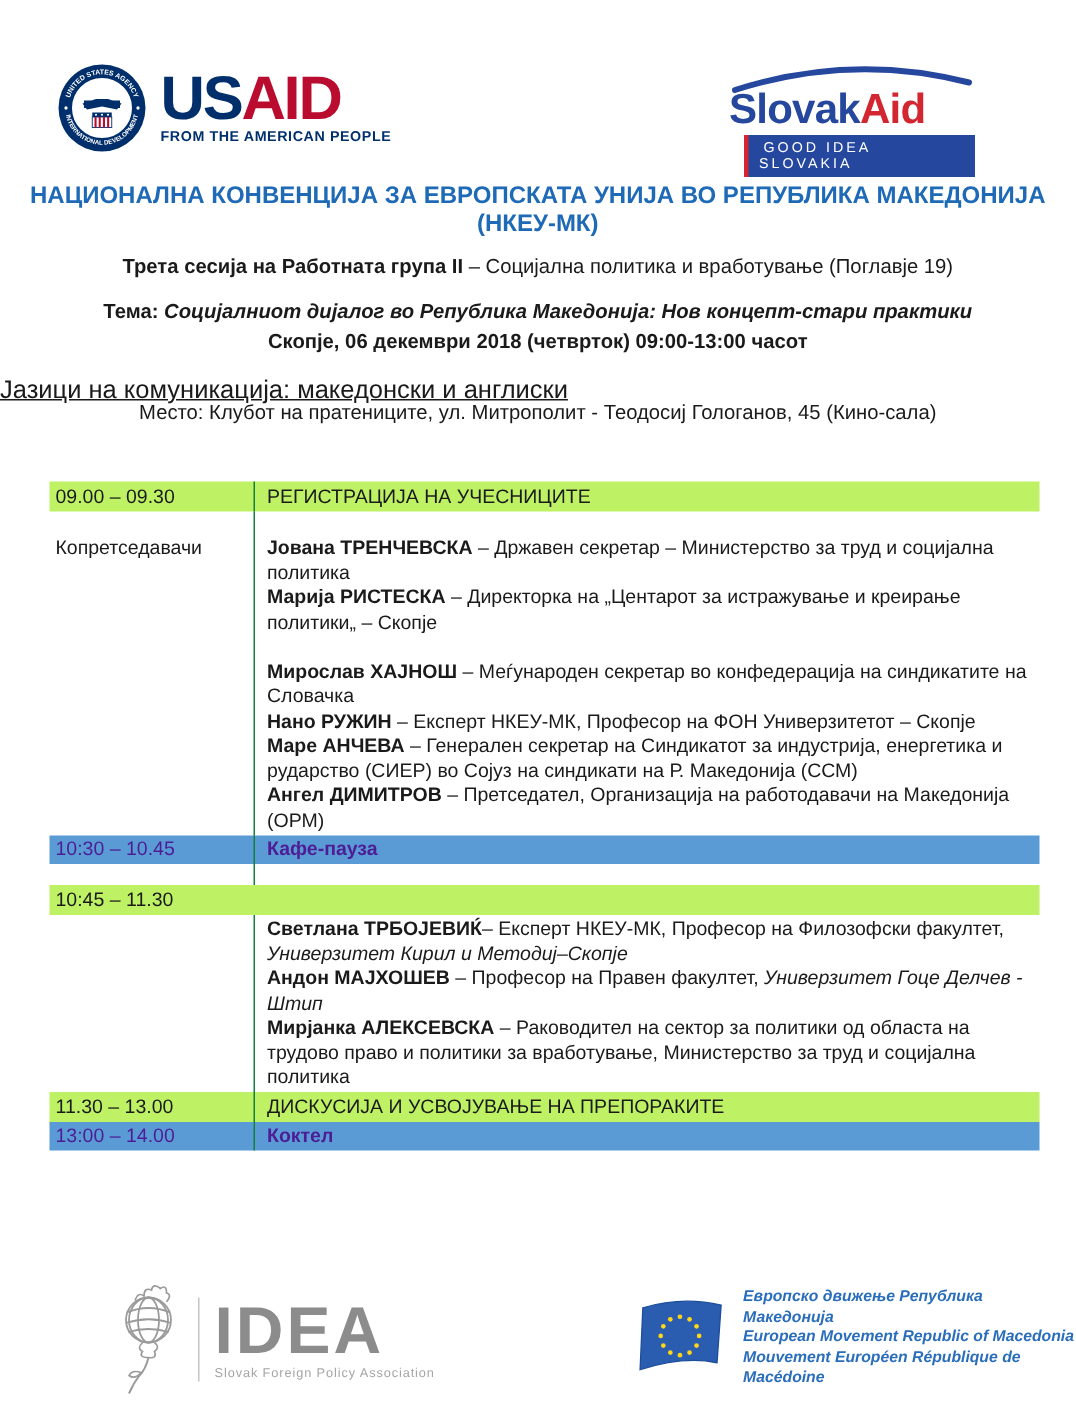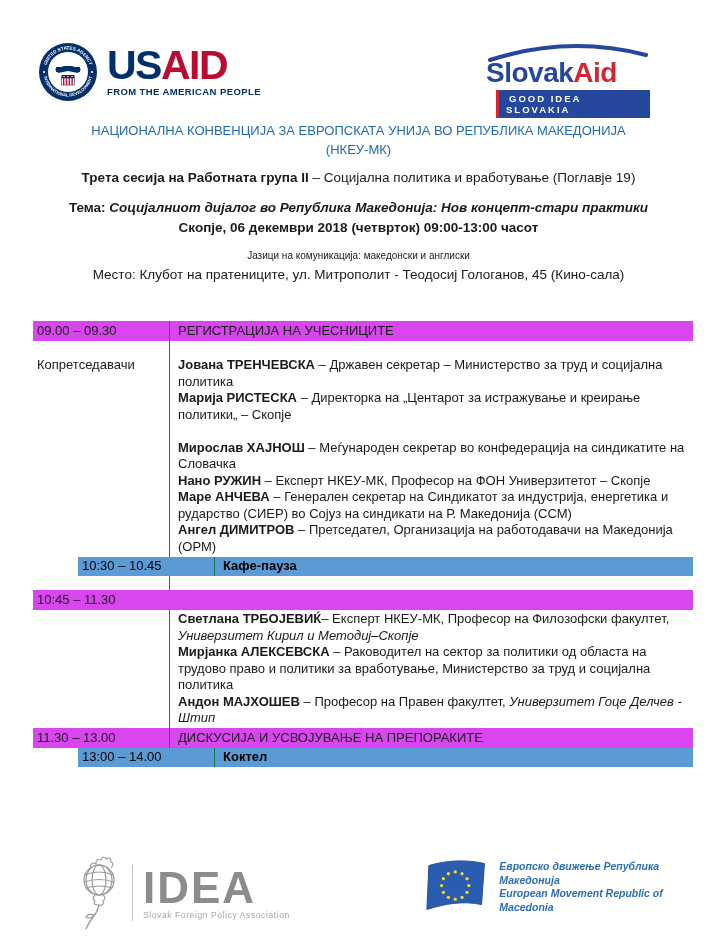--- a/index.html
+++ b/index.html
@@ -19,40 +19,40 @@
   .usaid-word .us{color:#002f6c;}
   .usaid-word .aid{color:#ba0c2f;}
   .usaid-tagline{font-size:9.5px;font-weight:bold;color:#002f6c;letter-spacing:0.4px;margin-top:3px;}
 
   .slovakaid{position:absolute;left:486px;top:42px;width:164px;text-align:left;}
   .sa-arc{display:block;margin-left:2px;}
   .sa-word{font-size:28px;font-weight:bold;line-height:26px;margin-top:-2px;letter-spacing:-0.5px;}
   .sa-word .slovak{color:#26479e;text-align:right;}
   .sa-word .aid{color:#d22630;}
   .sa-bar{position:relative;margin-top:4px;margin-left:10px;display:inline-block;background:#26479e;color:#fff;
-          font-size:9.5px;font-weight:bold;letter-spacing:2px;padding:3px 10px 3px 10px;}
+          font-size:9.5px;font-weight:normal;letter-spacing:2px;padding:3px 10px 3px 10px;}
   .sa-bar .redstrip{position:absolute;left:0;top:0;bottom:0;width:3px;background:#d22630;}
   .sa-bar .bartext{padding-left:3px;}
 
   
   .doc-title{position:absolute;top:121px;left:0;width:100%;text-align:center;
-             color:#1e6ab6;font-weight:normal;font-size:13px;line-height:19px;}
+             color:#1e6ab6;font-weight:bold;font-size:16px;line-height:19px;}
   .line-session{position:absolute;top:170px;left:0;width:100%;text-align:center;font-size:13.5px;}
   .line-theme{position:absolute;top:200px;left:0;width:100%;text-align:center;font-size:13.5px;font-weight:bold;}
   .line-date{position:absolute;top:220px;left:0;width:100%;text-align:center;font-size:13.5px;font-weight:bold;}
-  .line-lang{position:absolute;top:250px;left:0;width:100%;text-align:center;font-size:10px;}
+  .line-lang{position:absolute;top:250px;left:0;width:100%;font-size:17px;text-decoration:underline;}
   .line-venue{position:absolute;top:267px;left:0;width:100%;text-align:center;font-size:13.5px;}
 
   
   .agenda{position:absolute;top:321px;left:33px;width:660px;font-size:13px;line-height:16.5px;}
   .row{display:flex;}
   .t{width:130px;flex:none;padding:1.5px 2px 1.5px 4px;}
   .c{flex:1;border-left:1px solid #15803d;padding:1.5px 4px 1.5px 8px;}
-  .band-light{background:#d946ef;}
-  .band-med{background:#5b9bd5;color:#000000;margin-left:45px;}
+  .band-light{background:#bef264;}
+  .band-med{background:#5b9bd5;color:#4c1d95;}
   .band-med .c{font-weight:bold;}
   .gap1{height:15px;}
   .gap2{height:14px;}
   .spk{margin:0;}
   .spacer{height:16.5px;}
 
   
   .sfpa{position:absolute;left:76px;top:853px;display:flex;align-items:center;gap:10px;}
   .sfpa-divider{width:1px;height:56px;background:#c4c4c4;flex:none;}
   .sfpa-acronym{font-size:44px;font-weight:bold;color:#8c8c8c;letter-spacing:2px;line-height:44px;}
@@ -167,22 +167,22 @@
       </div>
 
     <div class="row band-light">
       <div class="t">10:45 – 11.30</div>
     </div>
 
     <div class="row">
       <div class="t"></div>
       <div class="c">
         <p class="spk"><b>Светлана ТРБОЈЕВИЌ</b><span>– Експерт НКЕУ-МК, Професор на Филозофски факултет, </span><i>Универзитет Кирил и Методиј–Скопје</i></p>
+        <p class="spk"><b>Андон МАЈХОШЕВ</b><span> – Професор на Правен факултет, </span><i>Универзитет Гоце Делчев - Штип</i></p>
         <p class="spk"><b>Мирјанка АЛЕКСЕВСКА</b><span> – Раководител на сектор за политики од областа на трудово право и политики за вработување, Министерство за труд и социјална политика</span></p>
-        <p class="spk"><b>Андон МАЈХОШЕВ</b><span> – Професор на Правен факултет, </span><i>Универзитет Гоце Делчев - Штип</i></p>
       </div>
     </div>
 
     <div class="row band-light">
       <div class="t">11.30 – 13.00</div>
       <div class="c">ДИСКУСИЈА И УСВОЈУВАЊЕ НА ПРЕПОРАКИТЕ</div>
     </div>
 
     <div class="row band-med">
       <div class="t">13:00 – 14.00</div>
@@ -227,16 +227,17 @@
         <circle cx="25" cy="39.6" r="1.7"></circle>
         <circle cx="19.9" cy="34.5" r="1.7"></circle>
         <circle cx="18" cy="27.5" r="1.7"></circle>
         <circle cx="19.9" cy="20.5" r="1.7"></circle>
         <circle cx="25" cy="15.4" r="1.7"></circle>
       </g>
     </svg>
     <div class="em-text">
       <div>Европско движење Република Македонија</div>
       <div>European Movement Republic of Macedonia</div>
+      <div>Mouvement Européen République de Macédoine</div>
     </div>
   </div>
 
 </div>
 
 </body></html>

